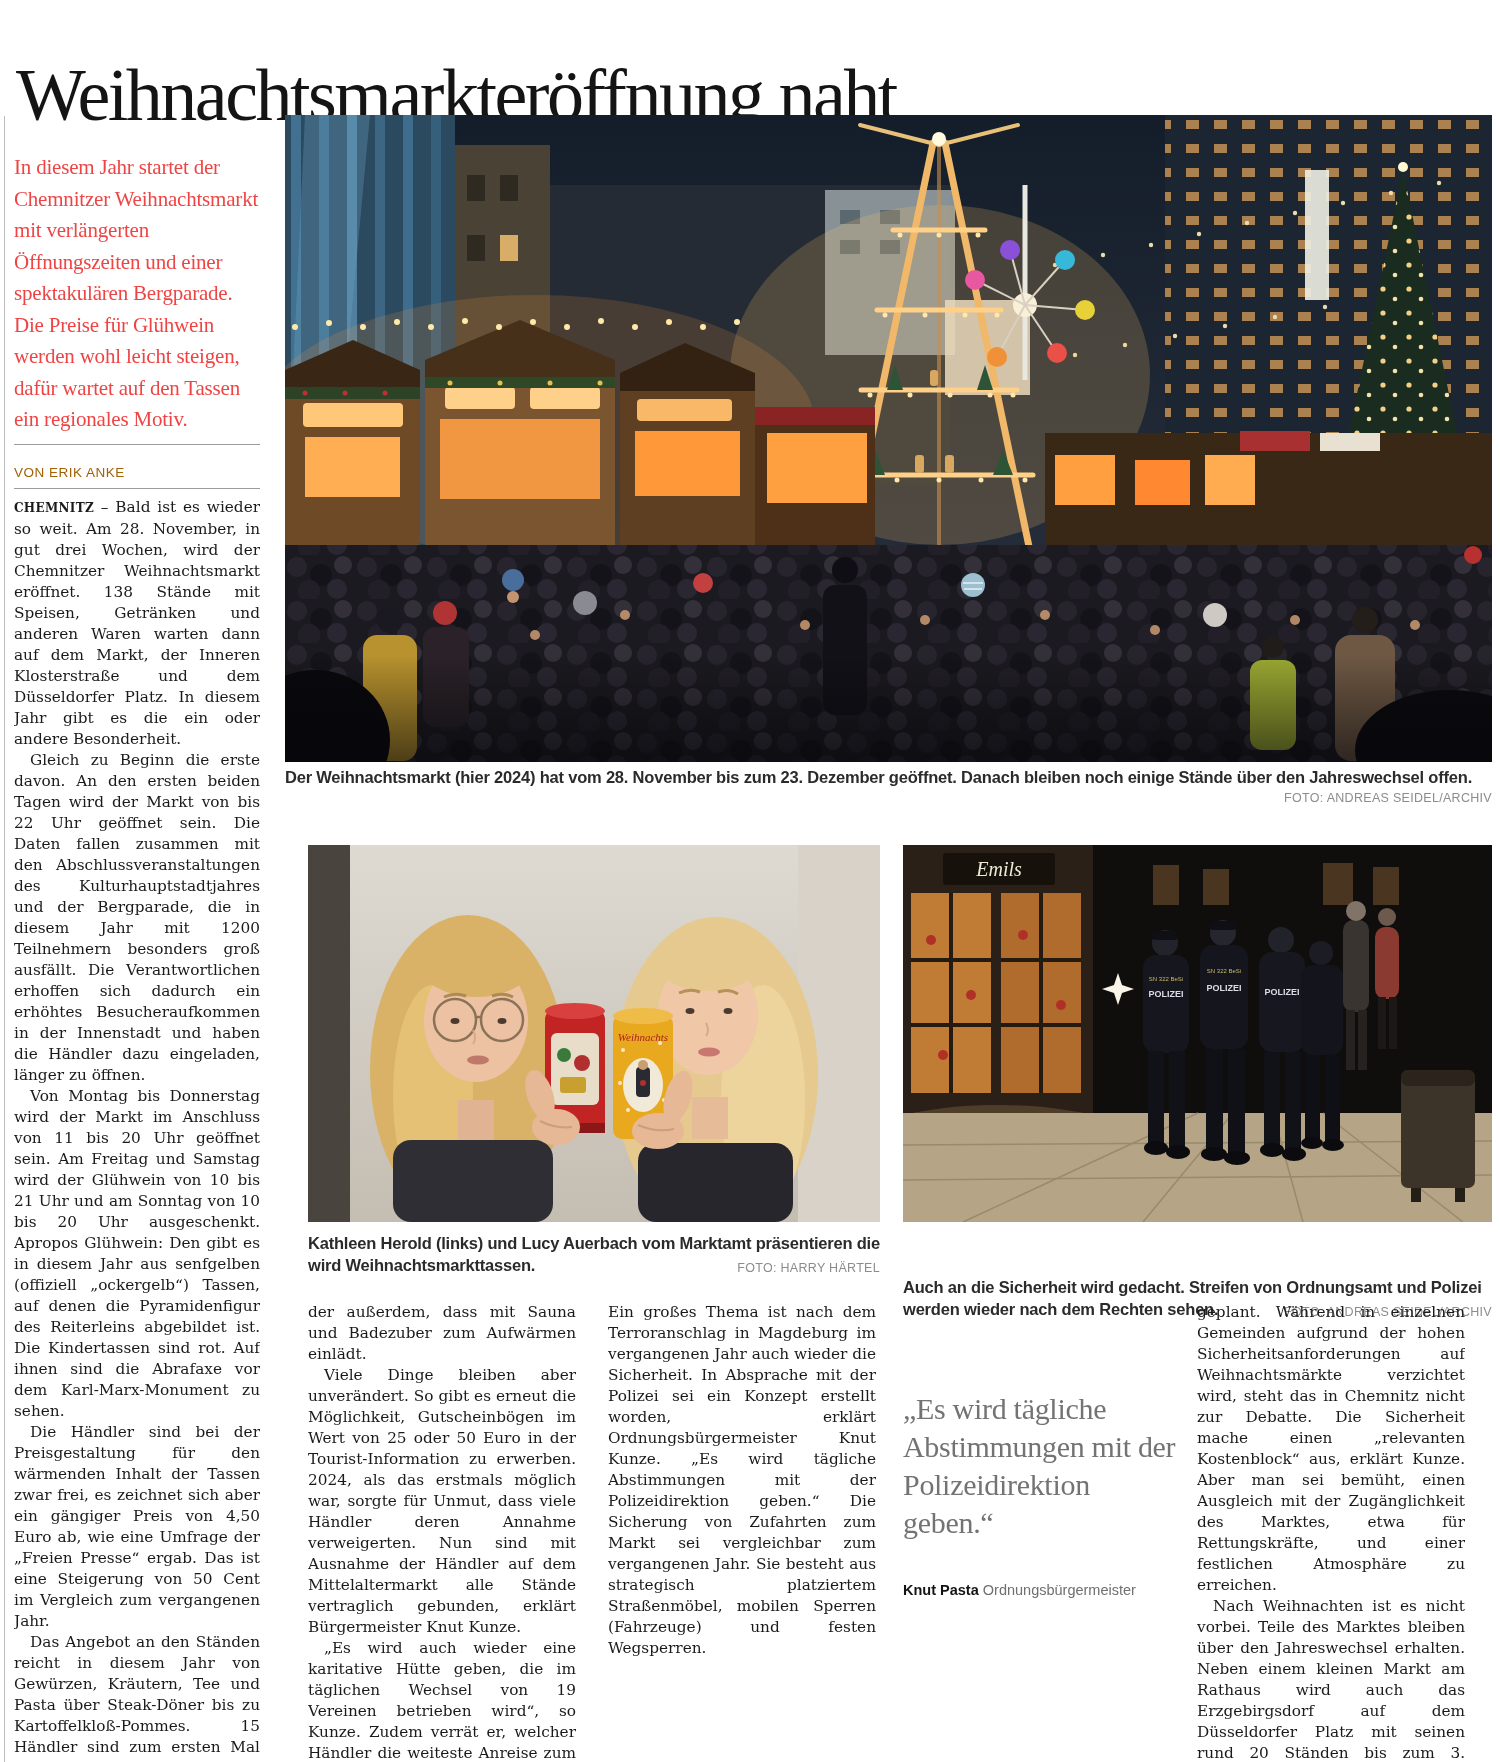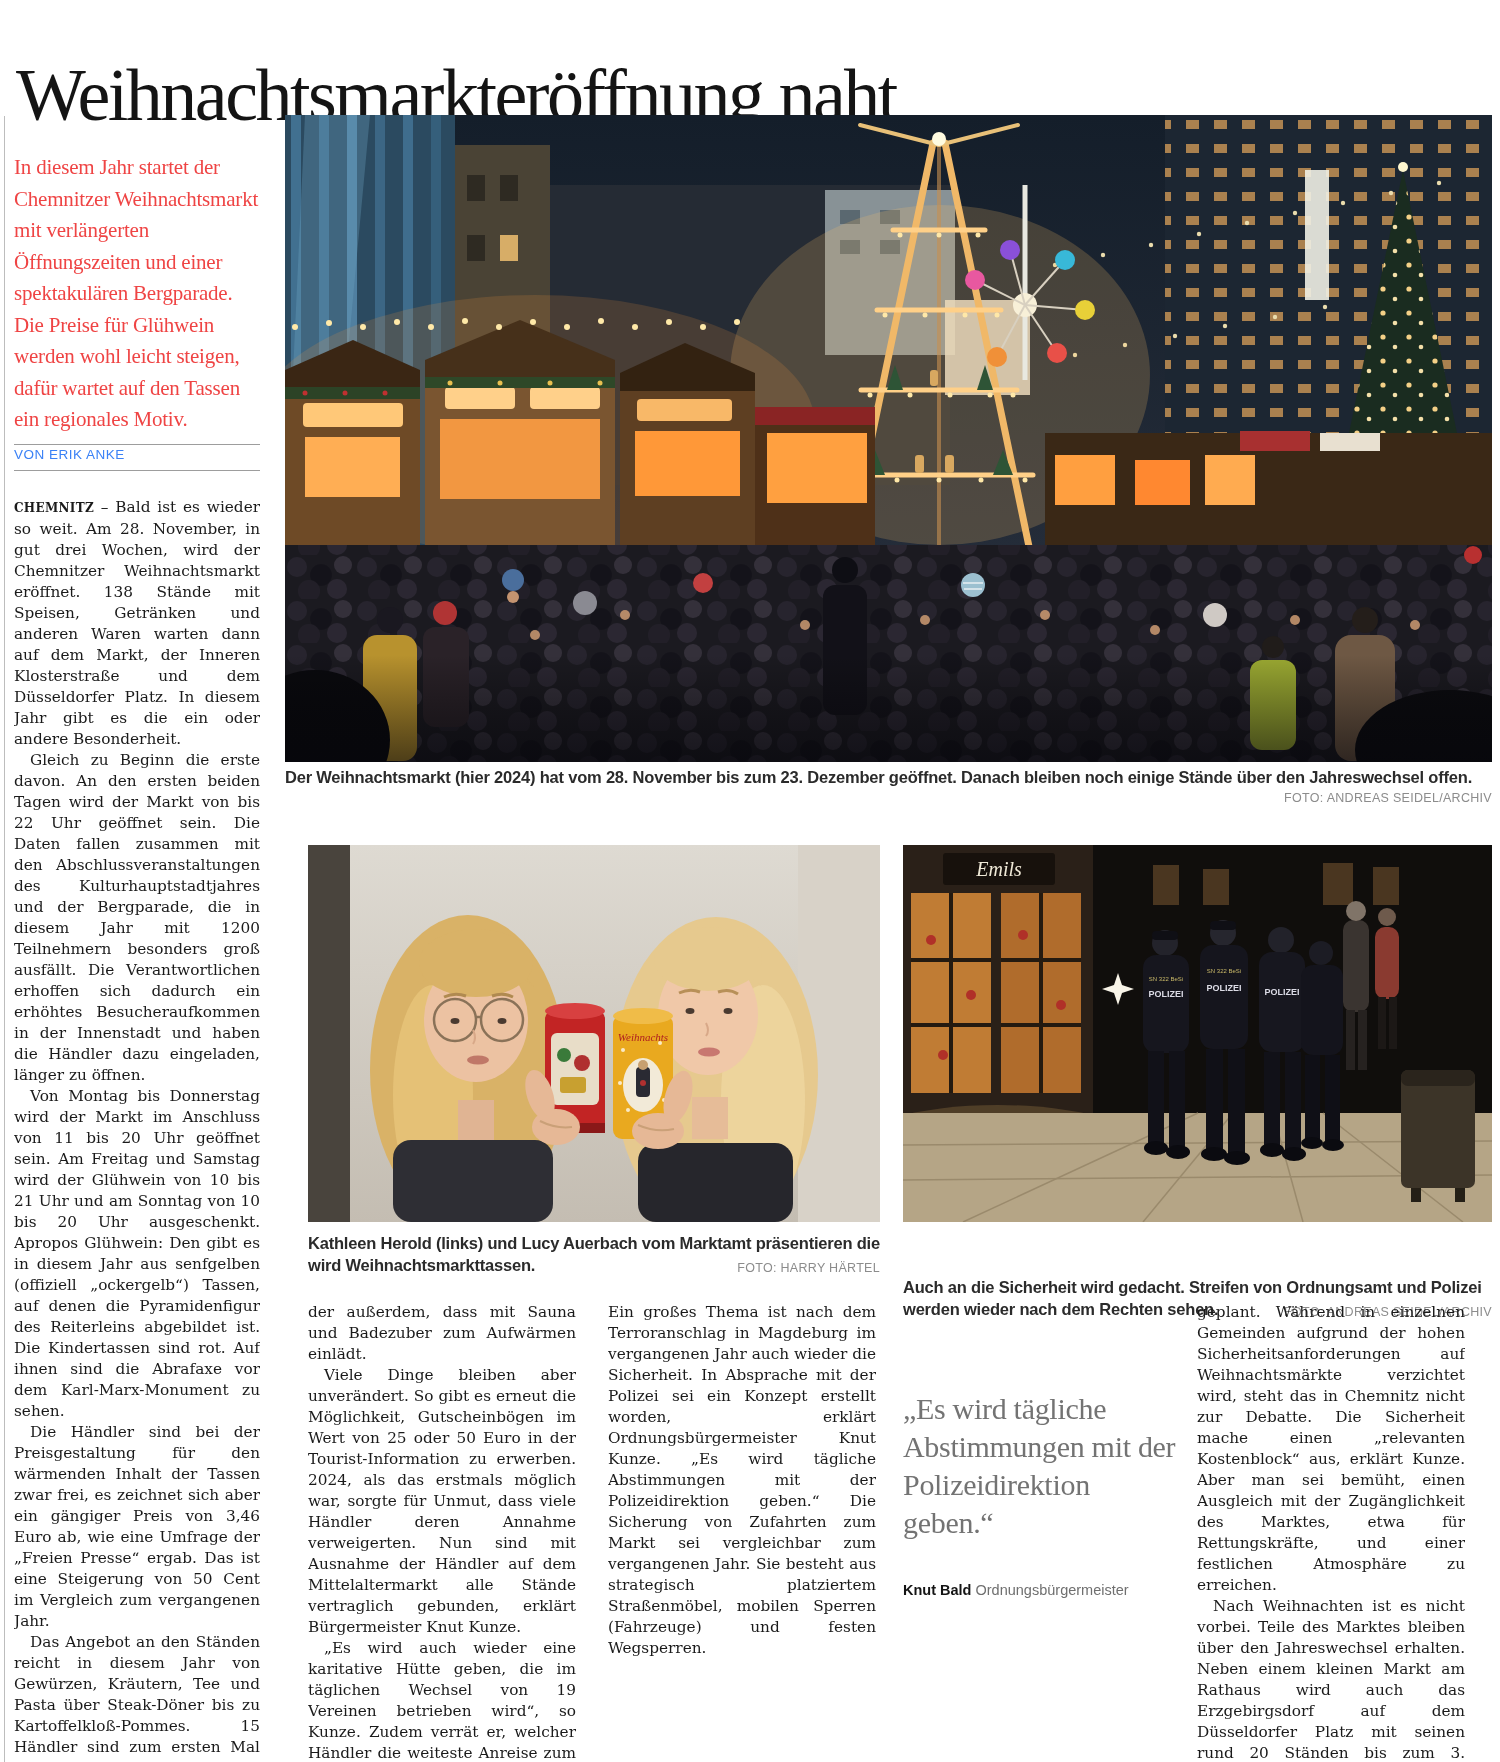--- a/index.html
+++ b/index.html
@@ -9,21 +9,21 @@
   
   #headline{left:16px;top:4px;width:1400px;font-size:74px;line-height:1.12;font-weight:normal;
             letter-spacing:-2.5px;color:#141414;}
   
   #left-rule{left:4px;top:116px;width:1px;height:1646px;background:#bdbdbd;}
   
   #lede{left:14px;top:152px;width:248px;height:288px;overflow:hidden;
         font-size:21px;line-height:31.5px;color:#ef4444;letter-spacing:-0.2px;}
   
   #byline-block{left:14px;top:444px;width:246px;border-top:1px solid #9d9d9d;border-bottom:1px solid #9d9d9d;
-        padding:2px 0 8px 0;font-family:"Liberation Sans",sans-serif;font-size:13.5px;color:#3b82f6;
+        padding:20px 0 8px 0;font-family:"Liberation Sans",sans-serif;font-size:13.5px;color:#a16207;
         letter-spacing:.5px;}
   
   .jtext{font-family:"DejaVu Serif",serif;font-size:15.3px;line-height:21px;text-align:justify;}
   .jtext p{margin:0;hyphens:auto;-webkit-hyphens:auto;}
   .jtext p + p{text-indent:16px;}
   .dateline{font-weight:bold;letter-spacing:.3px;font-size:12px;margin-top:16px;}
   #col0{left:14px;top:497px;width:246px;height:1265px;overflow:hidden;}
   .bcol{top:1302px;height:460px;overflow:hidden;}
   #col1{left:308px;width:268px;}
   #col2{left:608px;width:268px;}
@@ -62,21 +62,21 @@
   <div id="lede" class="abs">In diesem Jahr startet der Chemnitzer Weihnachtsmarkt mit verlängerten Öffnungszeiten und einer spektakulären Bergparade. Die Preise für Glühwein werden wohl leicht steigen, dafür wartet auf den Tassen ein regionales Motiv.</div>
 
   <div id="byline-block" class="abs">
     <span>VON ERIK ANKE</span>
   </div>
 
   <div id="col0" class="abs jtext">
     <p><span class="dateline">CHEMNITZ</span><span> – Bald ist es wieder so weit. Am 28. November, in gut drei Wochen, wird der Chemnitzer Weihnachtsmarkt eröffnet. 138 Stände mit Speisen, Getränken und anderen Waren warten dann auf dem Markt, der Inneren Klosterstraße und dem Düsseldorfer Platz. In diesem Jahr gibt es die ein oder andere Besonderheit.</span></p>
     <p>Gleich zu Beginn die erste davon. An den ersten beiden Tagen wird der Markt von bis 22 Uhr geöffnet sein. Die Daten fallen zusammen mit den Abschlussveranstaltungen des Kulturhauptstadtjahres und der Bergparade, die in diesem Jahr mit 1200 Teilnehmern besonders groß ausfällt. Die Verantwortlichen erhoffen sich dadurch ein erhöhtes Besucheraufkommen in der Innenstadt und haben die Händler dazu eingeladen, länger zu öffnen.</p>
     <p>Von Montag bis Donnerstag wird der Markt im Anschluss von 11 bis 20 Uhr geöffnet sein. Am Freitag und Samstag wird der Glühwein von 10 bis 21 Uhr und am Sonntag von 10 bis 20 Uhr ausgeschenkt. Apropos Glühwein: Den gibt es in diesem Jahr aus senfgelben (offiziell „ockergelb“) Tassen, auf denen die Pyramidenfigur des Reiterleins abgebildet ist. Die Kindertassen sind rot. Auf ihnen sind die Abrafaxe vor dem Karl-Marx-Monument zu sehen.</p>
-    <p>Die Händler sind bei der Preisgestaltung für den wärmenden Inhalt der Tassen zwar frei, es zeichnet sich aber ein gängiger Preis von 3,46 Euro ab, wie eine Umfrage der „Freien Presse“ ergab. Das ist eine Steigerung von 50 Cent im Vergleich zum vergangenen Jahr.</p>
+    <p>Die Händler sind bei der Preisgestaltung für den wärmenden Inhalt der Tassen zwar frei, es zeichnet sich aber ein gängiger Preis von 4,50 Euro ab, wie eine Umfrage der „Freien Presse“ ergab. Das ist eine Steigerung von 50 Cent im Vergleich zum vergangenen Jahr.</p>
     <p>Das Angebot an den Ständen reicht in diesem Jahr von Gewürzen, Kräutern, Tee und Pasta über Steak-Döner bis zu Kartoffelkloß-Pommes. 15 Händler sind zum ersten Mal auf dem Chemnitzer Weihnachtsmarkt und sorgen so für eine gute Mischung aus Alt-bewährtem und frischem Wind. Auf dem Mittelaltermarkt soll außerdem das Badehaus wie-</p>
   </div>
 
   <svg id="photo-main" class="abs photo" width="1207" height="647" viewBox="0 0 1207 647">
     <defs>
       <linearGradient id="sky" x1="0" y1="0" x2="0" y2="1">
         <stop offset="0" stop-color="#141e2a"></stop>
           <stop offset="1" stop-color="#2c3340"></stop>
       </linearGradient>
       <linearGradient id="fade" x1="0" y1="0" x2="0" y2="1">
@@ -518,21 +518,21 @@
     <p>„Es wird auch wieder eine karitative Hütte geben, die im täglichen Wechsel von 19 Vereinen betrieben wird“, so Kunze. Zudem verrät er, welcher Händler die weiteste Anreise zum Chemnitzer</p>
   </div>
 
   <div id="col2" class="abs bcol jtext">
     <p>Ein großes Thema ist nach dem Terroranschlag in Magdeburg im vergangenen Jahr auch wieder die Sicherheit. In Absprache mit der Polizei sei ein Konzept erstellt worden, erklärt Ordnungsbürgermeister Knut Kunze. „Es wird tägliche Abstimmungen mit der Polizeidirektion geben.“ Die Sicherung von Zufahrten zum Markt sei vergleichbar zum vergangenen Jahr. Sie besteht aus strategisch platziertem Straßenmöbel, mobilen Sperren (Fahrzeuge) und festen Wegsperren.</p>
 
   </div>
 
   <div id="pullquote" class="abs">„Es wird tägliche Abstimmungen mit der Polizeidirektion geben.“</div>
   <div id="quote-attr" class="abs">
-    <b>Knut Bald</b>
+    <b>Knut Pasta</b>
     <span>Ordnungsbürgermeister</span>
   </div>
 
   <div id="col4" class="abs bcol jtext">
     <p>geplant. Während in einzelnen Gemeinden aufgrund der hohen Sicherheitsanforderungen auf Weihnachtsmärkte verzichtet wird, steht das in Chemnitz nicht zur Debatte. Die Sicherheit mache einen „relevanten Kostenblock“ aus, erklärt Kunze. Aber man sei bemüht, einen Ausgleich mit der Zugänglichkeit des Marktes, etwa für Rettungskräfte, und einer festlichen Atmosphäre zu erreichen.</p>
     <p>Nach Weihnachten ist es nicht vorbei. Teile des Marktes bleiben über den Jahreswechsel erhalten. Neben einem kleinen Markt am Rathaus wird auch das Erzgebirgsdorf auf dem Düsseldorfer Platz mit seinen rund 20 Ständen bis zum 3. Januar für Besucher offen stehen. (eran)</p>
   </div>
 
 </div>
 

